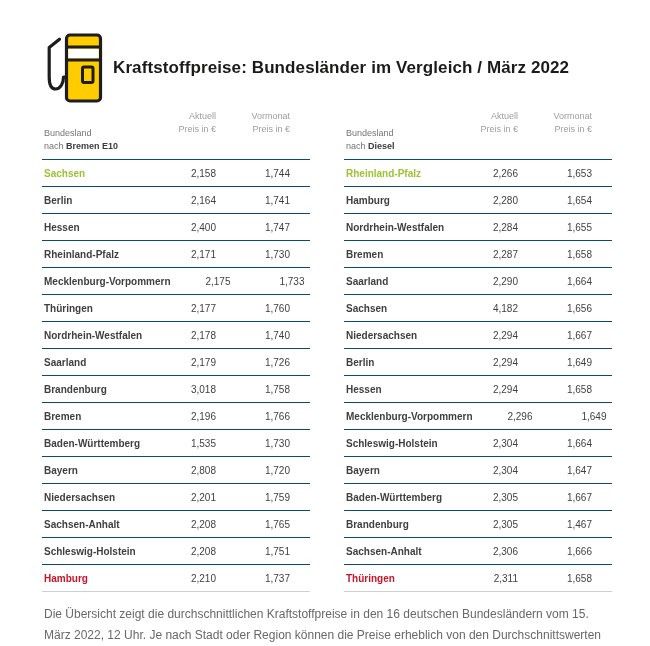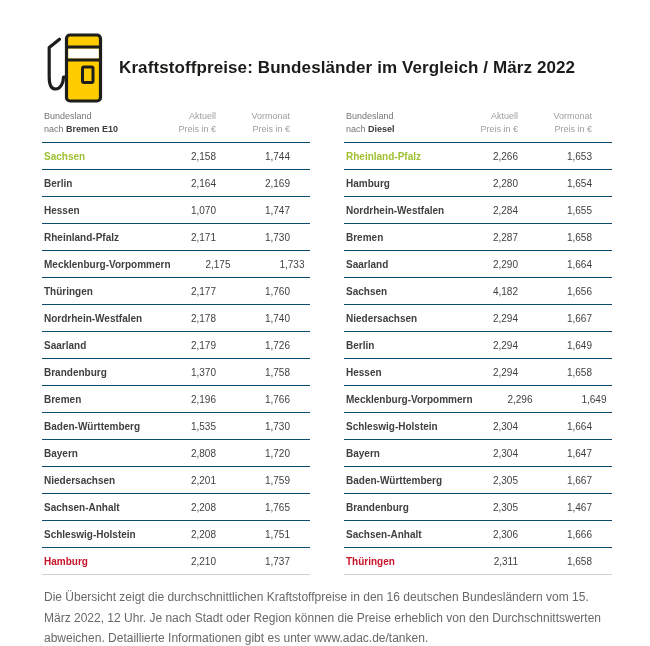--- a/index.html
+++ b/index.html
@@ -1,27 +1,27 @@
 <!DOCTYPE html>
 <html><head>
 <meta charset="utf-8">
 <style>
   html,body { margin:0; padding:0; background:#ffffff; }
   body { width:650px; height:646px; font-family:"Liberation Sans", sans-serif; color:#3f3f3f; overflow:hidden; }
   .page { box-sizing:border-box; width:650px; height:646px; padding:30px 38px 0 42px; }
 
-  .header { display:flex; align-items:center; gap:14px; height:76px; }
+  .header { display:flex; align-items:center; gap:8px; height:76px; }
   .header svg { width:63px; height:74px; flex:0 0 auto; }
   .page-title { font-size:17px; font-weight:bold; color:#1b1b19; margin:0; letter-spacing:0.1px; }
 
   .tables { display:flex; gap:34px; margin-top:4px; }
   .price-table { flex:1 1 0; min-width:0; }
 
   .thead { display:grid; grid-template-columns:1fr 60px 74px; padding:0 20px 7px 2px; font-size:9px; line-height:1.4; }
-  .th-name { color:#757575; }
+  .th-name { color:#757575;margin-top:17px; }
   .th-name b { color:#3c3c3c; }
   .th-num { text-align:right; color:#9e9e9e; }
 
   .row { display:grid; grid-template-columns:1fr 60px 74px; align-items:center; height:26px;
          padding:0 20px 0 2px; border-top:1px solid #0c4a6e; font-size:10px; }
   .row:last-child { border-bottom:1px solid #d0d0d0; }
   .row .name { font-weight:bold; color:#3f3f3f; white-space:nowrap; }
   .row .num { text-align:right; color:#3f3f3f; }
   .row .hl-green { color:#9fc131; }
   .row .hl-red { color:#c8142a; }
@@ -55,25 +55,25 @@
           <div class="th-num">Vormonat<br>Preis in €</div>
         </div>
         <div class="row">
           <span class="name hl-green">Sachsen</span>
           <span class="num">2,158</span>
           <span class="num">1,744</span>
         </div>
         <div class="row">
           <span class="name">Berlin</span>
           <span class="num">2,164</span>
-          <span class="num">2,169</span>
+          <span class="num">1,741</span>
         </div>
         <div class="row">
           <span class="name">Hessen</span>
-          <span class="num">1,070</span>
+          <span class="num">2,400</span>
           <span class="num">1,747</span>
         </div>
         <div class="row">
           <span class="name">Rheinland-Pfalz</span>
           <span class="num">2,171</span>
           <span class="num">1,730</span>
         </div>
         <div class="row">
           <span class="name">Mecklenburg-Vorpommern</span>
           <span class="num">2,175</span>
@@ -89,21 +89,21 @@
           <span class="num">2,178</span>
           <span class="num">1,740</span>
         </div>
         <div class="row">
           <span class="name">Saarland</span>
           <span class="num">2,179</span>
           <span class="num">1,726</span>
         </div>
         <div class="row">
           <span class="name">Brandenburg</span>
-          <span class="num">1,370</span>
+          <span class="num">3,018</span>
           <span class="num">1,758</span>
         </div>
         <div class="row">
           <span class="name">Bremen</span>
           <span class="num">2,196</span>
           <span class="num">1,766</span>
         </div>
         <div class="row">
           <span class="name">Baden-Württemberg</span>
           <span class="num">1,535</span>

